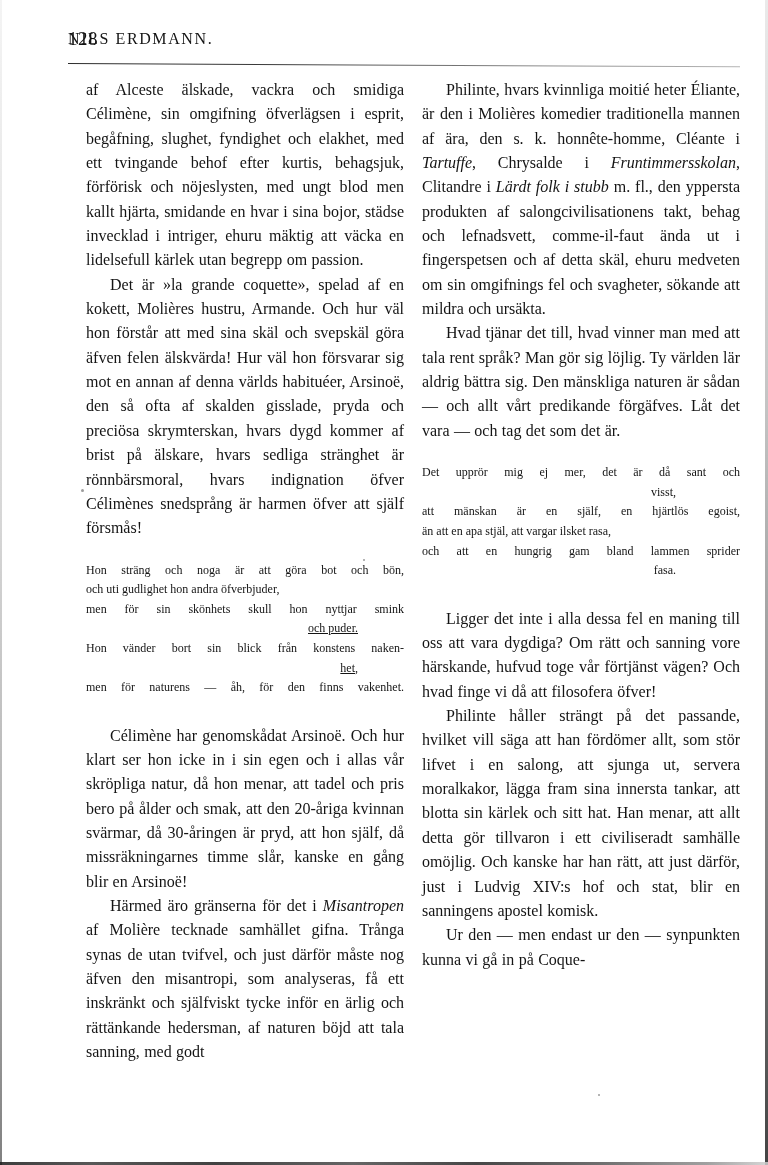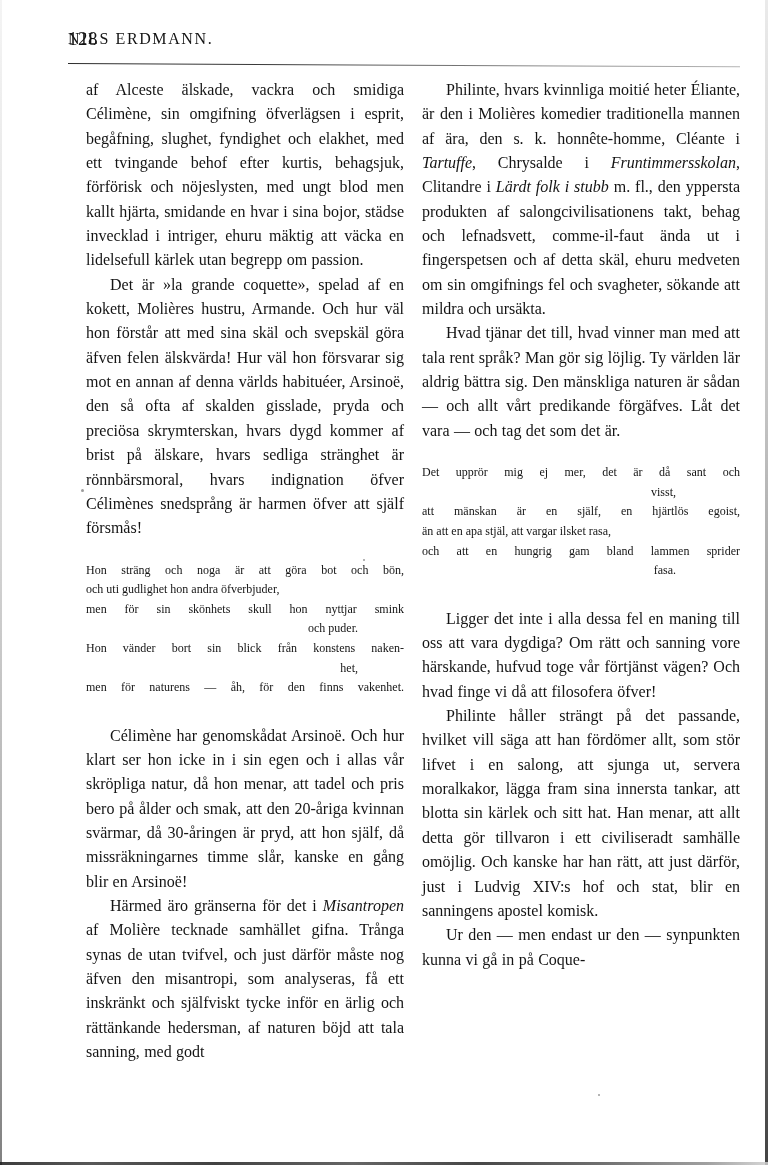--- a/index.html
+++ b/index.html
@@ -118,20 +118,21 @@
     text-align: justify;
     text-align-last: justify;
   }
   .verse .vline.plain {
     text-align-last: left;
     text-align: left;
   }
   .verse .vline.runover {
     text-align-last: right;
     padding-right: 46px;
+    text-decoration: underline;
   }
   .verse .vline.runover-r {
     text-align: right;
     text-align-last: right;
     padding-right: 64px;
   }
 
   .verse-left  { width: 318px; }
   .verse-right { width: 318px; }
   .spacer-md { height: 20px; }

